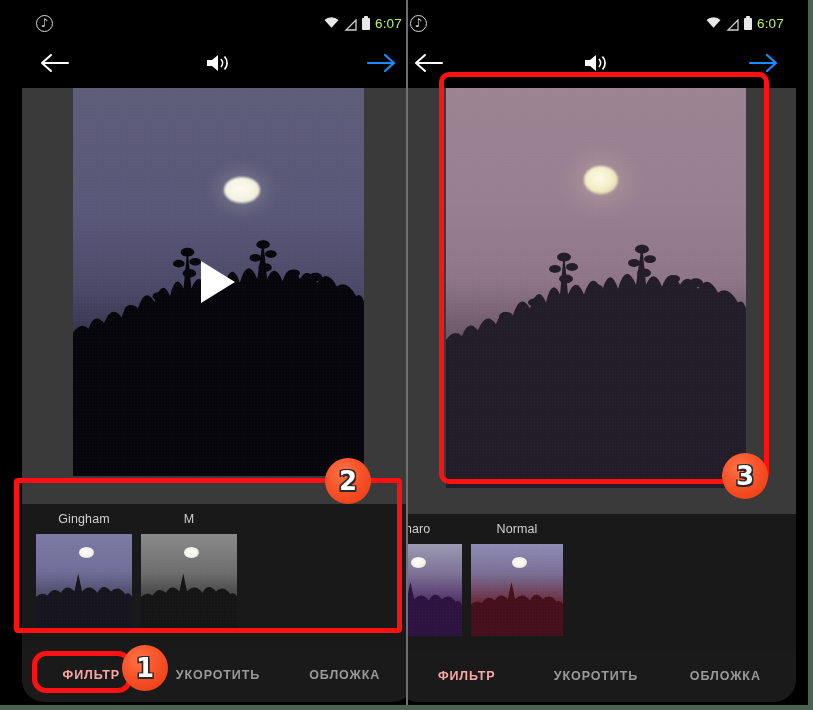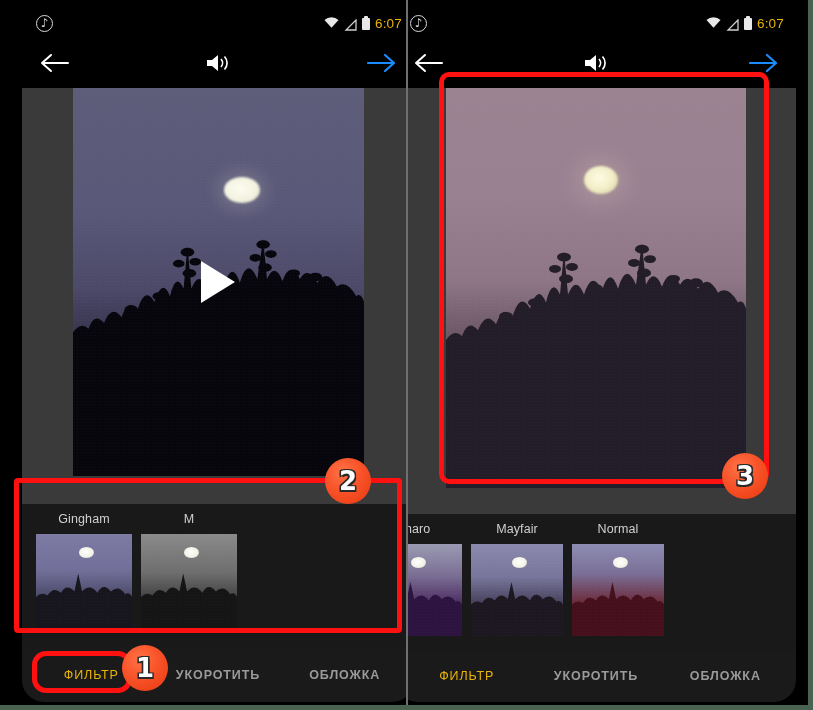--- a/index.html
+++ b/index.html
@@ -50,21 +50,21 @@
     font-size: 11px; color: #d8d8d8; line-height: 1;
   }
   .shazam span { font-family: "DejaVu Sans", sans-serif; font-size: 12px; margin-top: -1px; }
   .st-right { display: flex; align-items: center; gap: 5px; }
   .wifi-ic { width: 15px; height: 12px; position: relative; }
   .wifi-ic svg { display: block; }
   .sig-ic  { width: 13px; height: 12px; }
   .batt-ic { width: 8px;  height: 14px; position: relative; }
   .batt-ic .body { position:absolute; left:0; top:2px; width:8px; height:12px; background:#e8e8e8; border-radius:1px;}
   .batt-ic .cap  { position:absolute; left:2px; top:0;  width:4px; height:2.5px; background:#e8e8e8; border-radius:1px 1px 0 0;}
-  .clock { color: #eab308; font-size: 13.5px; letter-spacing: .2px; }
+  .clock { color: #bef264; font-size: 13.5px; letter-spacing: .2px; }
 
   
   .topbar {
     height: 50px;
     display: flex; align-items: center; justify-content: space-between;
     padding: 0 18px;
     background: #000;
   }
   .icon-btn { display: flex; align-items: center; justify-content: center; cursor: pointer; }
   .arrow-left svg, .arrow-right svg, .speaker svg { display: block; }
@@ -181,21 +181,21 @@
   .tab {
     flex: 1 1 0;
     text-align: center;
     font-size: 12.5px;
     letter-spacing: .9px;
     color: #9a9a9a;
     cursor: pointer;
     padding: 6px 0;
     font-weight: bold;
   }
-  .tab.active { color: #eab308; font-weight: normal; }
+  .tab.active { color: #fca5a5; font-weight: bold; }
 
   
   .hl {
     position: absolute;
     border: 5px solid #ff1111;
     border-radius: 8px;
     pointer-events: none;
     z-index: 30;
   }
   .hl-tab     { left: 32px;  top: 651px; width: 100px; height: 42px; border-radius: 14px; }
@@ -458,33 +458,20 @@
                 <i class="moon"></i>
                 <i class="foliage">
                     <svg viewBox="0 0 100 100" preserveAspectRatio="none">
                       <path fill="#2d1440" d="M0 100 L0 52 Q6 44 12 50 Q18 36 26 46 Q32 32 40 44 L44 18 L48 44 Q56 32 64 46 Q70 30 78 44 Q86 34 93 48 Q97 44 100 52 L100 100 Z"></path>
                     </svg>
                   </i>
                 <i class="grain"></i>
               </span>
             </div>
 
-            <div class="filter-item">
-              <span class="filter-name">Mayfair</span>
-              <span class="thumb">
-                <i class="sky" style="background:linear-gradient(180deg,#8b89ad 0%,#77759b 36%,#3f3a52 68%,#1a1520 100%)"></i>
-                <i class="moon"></i>
-                <i class="foliage">
-                    <svg viewBox="0 0 100 100" preserveAspectRatio="none">
-                      <path fill="#1c1720" d="M0 100 L0 52 Q6 44 12 50 Q18 36 26 46 Q32 32 40 44 L44 18 L48 44 Q56 32 64 46 Q70 30 78 44 Q86 34 93 48 Q97 44 100 52 L100 100 Z"></path>
-                    </svg>
-                  </i>
-                <i class="grain"></i>
-              </span>
-            </div>
 
 
             <div class="filter-item">
               <span class="filter-name">Normal</span>
               <span class="thumb">
                 <i class="sky" style="background:linear-gradient(180deg,#8e8cb4 0%,#7a6f96 32%,#6a2535 66%,#3d0d16 100%)"></i>
                 <i class="moon"></i>
                 <i class="foliage">
                     <svg viewBox="0 0 100 100" preserveAspectRatio="none">
                       <path fill="#45101c" d="M0 100 L0 52 Q6 44 12 50 Q18 36 26 46 Q32 32 40 44 L44 18 L48 44 Q56 32 64 46 Q70 30 78 44 Q86 34 93 48 Q97 44 100 52 L100 100 Z"></path>

